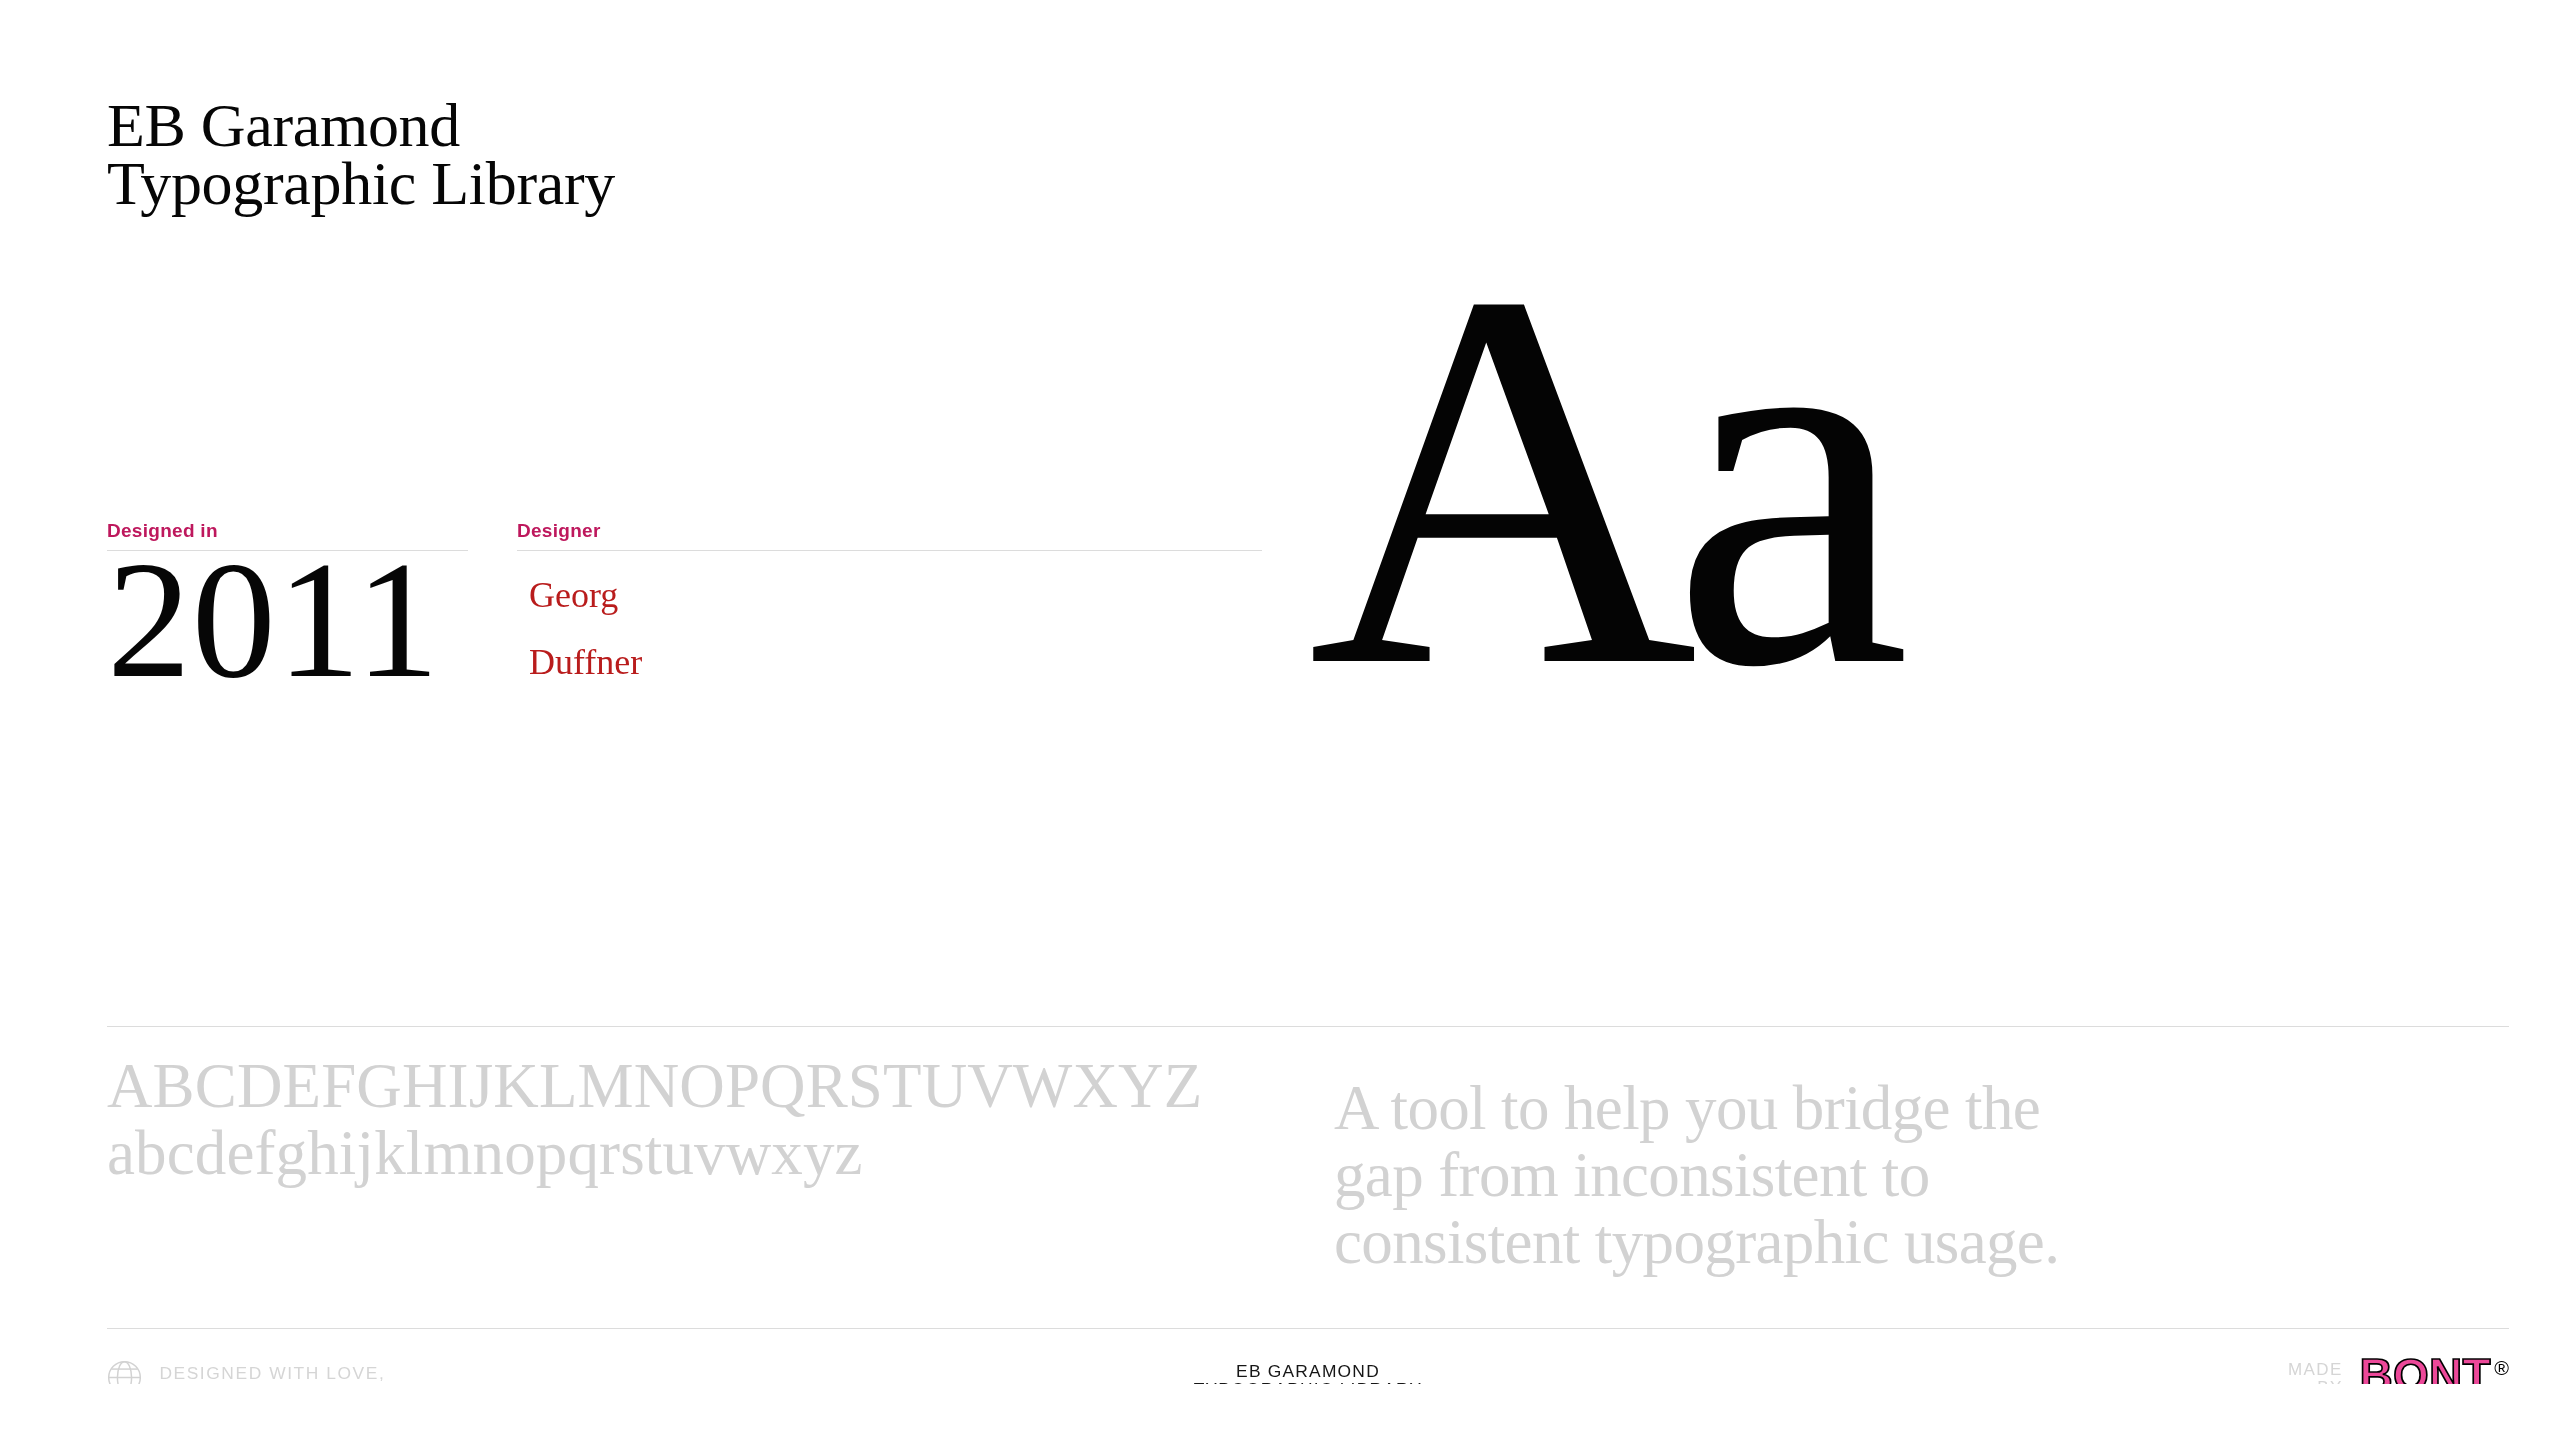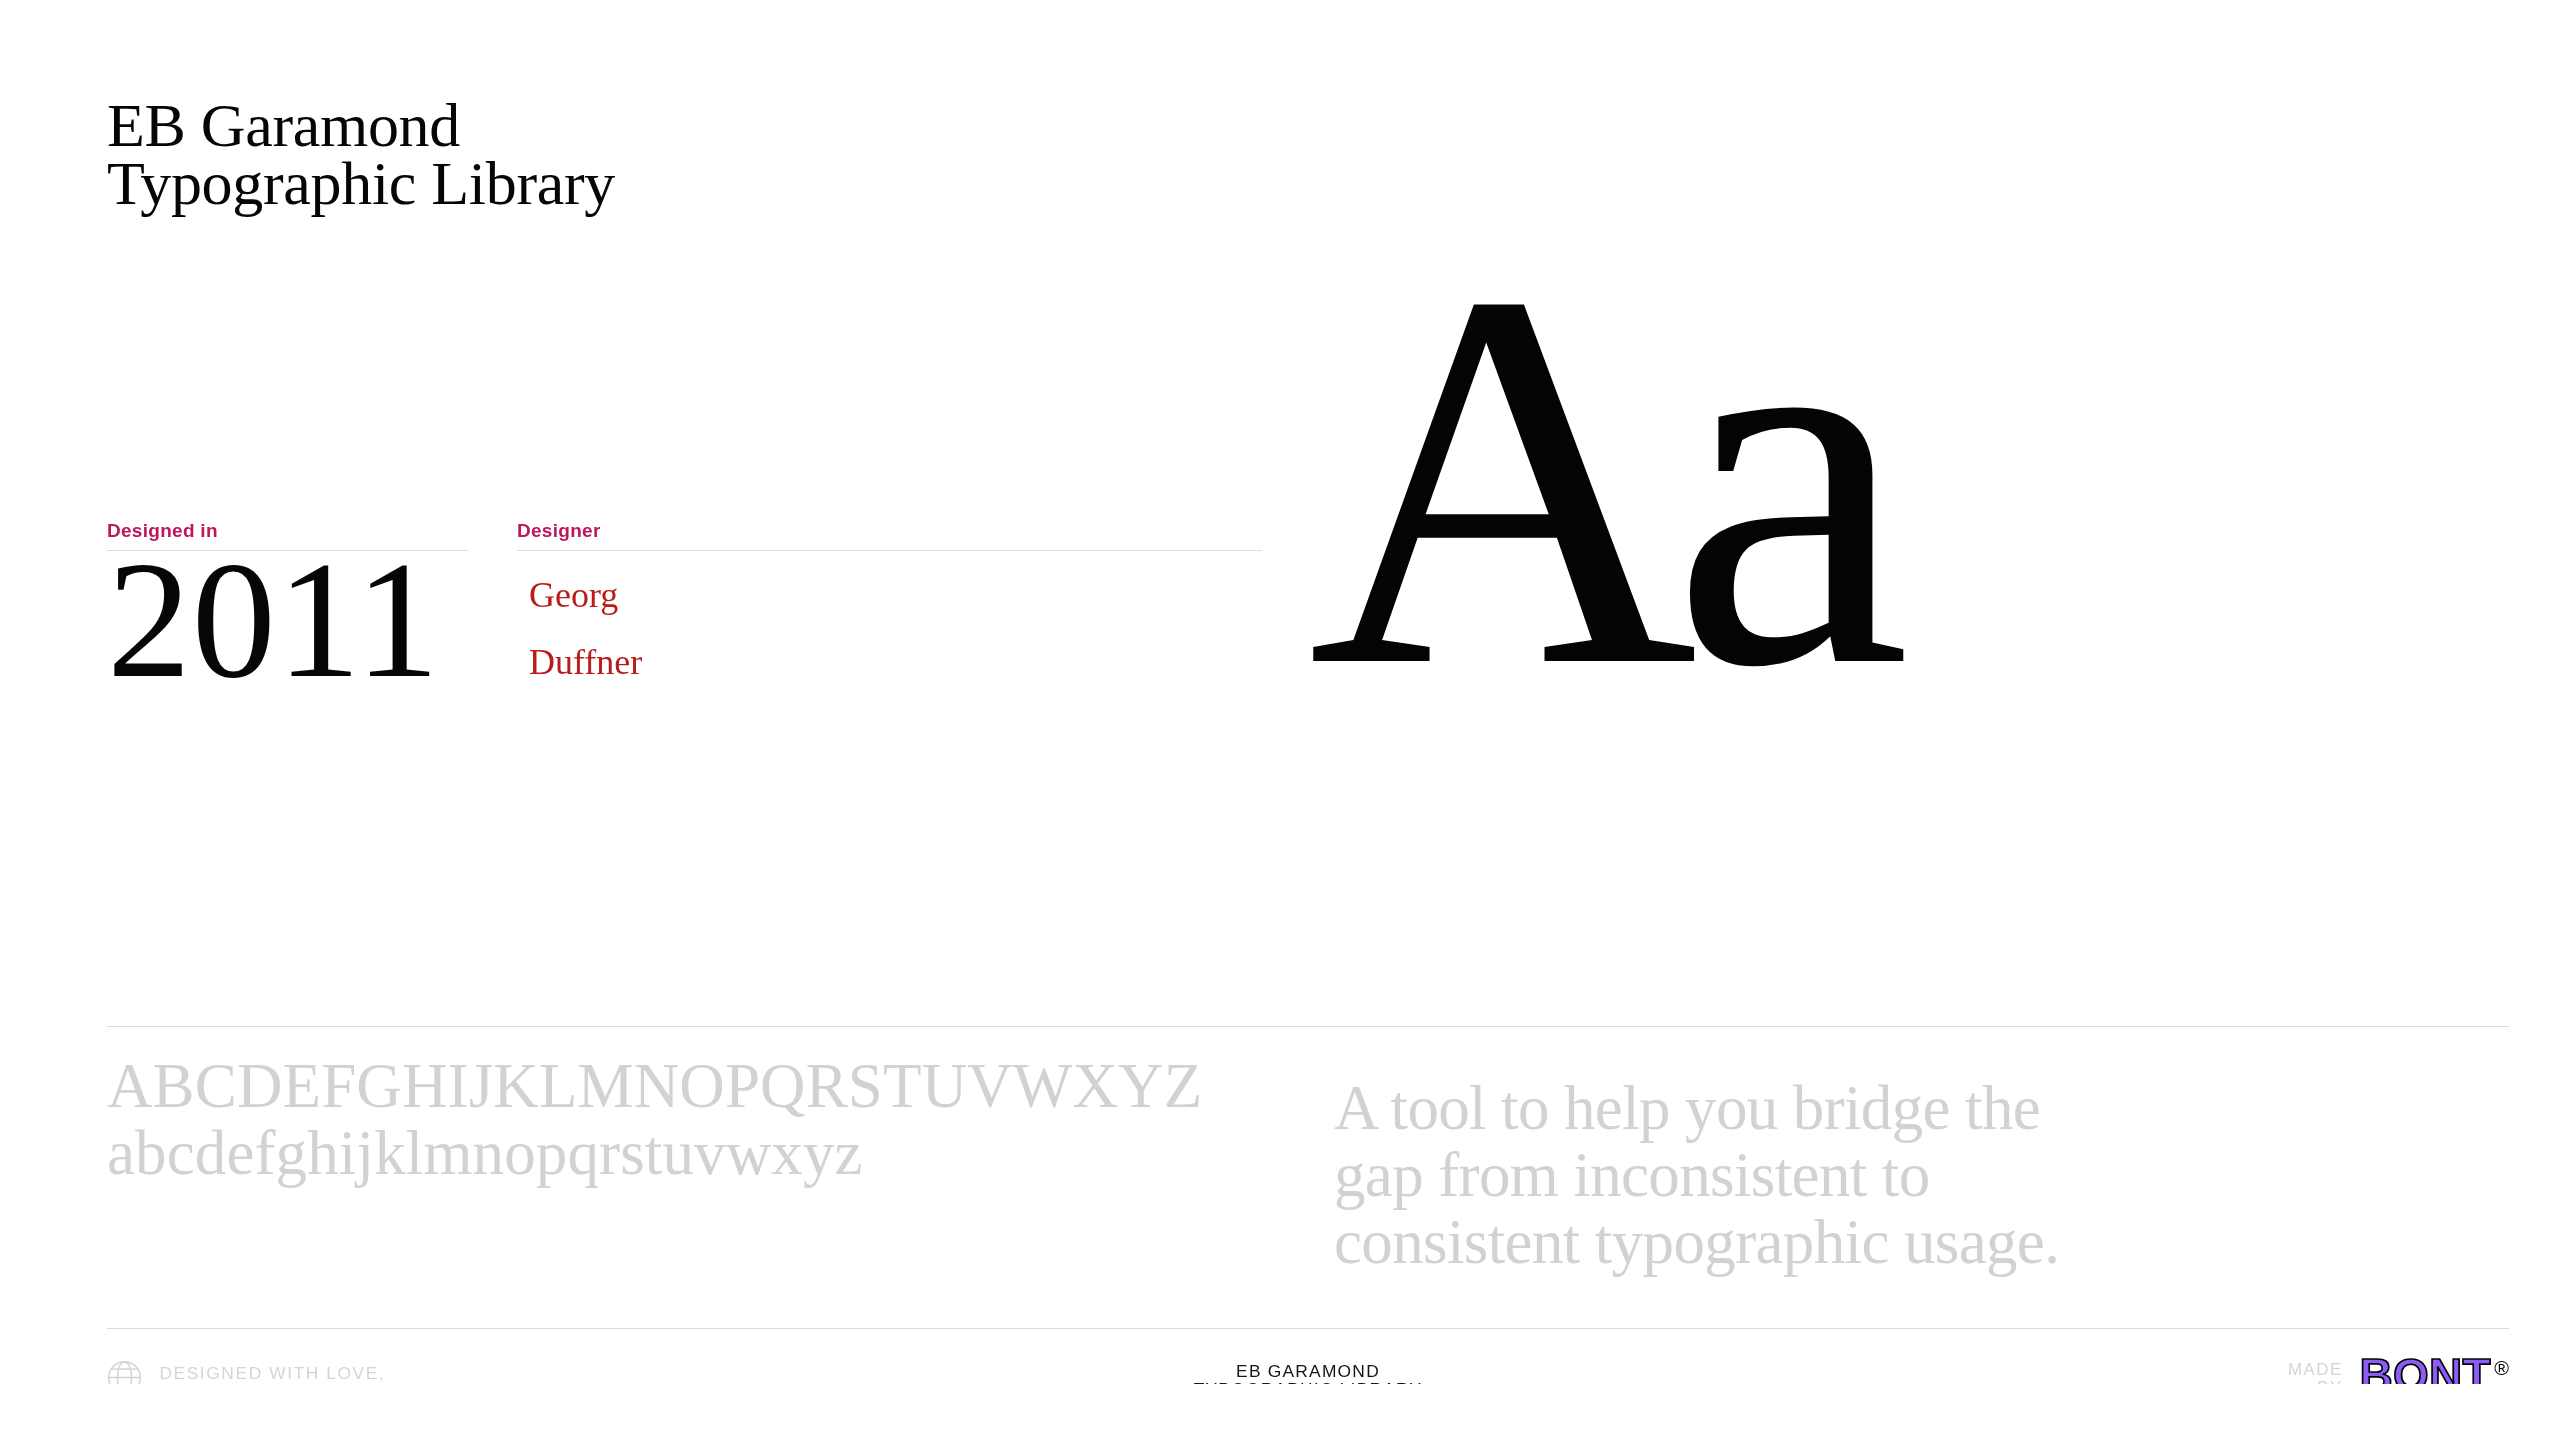--- a/index.html
+++ b/index.html
@@ -180,21 +180,21 @@
     letter-spacing: 0.08em;
     color: #d5d5d5;
     white-space: pre-line;
   }
   .brand {
     font-family: "Liberation Sans", "DejaVu Sans", sans-serif;
     font-weight: 900;
     font-size: 46px;
     line-height: 33px;
     margin-top: 4px;
-    color: #8b5cf6;
+    color: #ec4899;
     -webkit-text-stroke: 1.7px #000000;
     letter-spacing: 0.005em;
   }
   .registered {
     font-family: "Liberation Sans", "DejaVu Sans", sans-serif;
     font-size: 20px;
     line-height: 20px;
     margin-top: 2.7px;
     margin-left: 3.4px;
     color: #000000;

